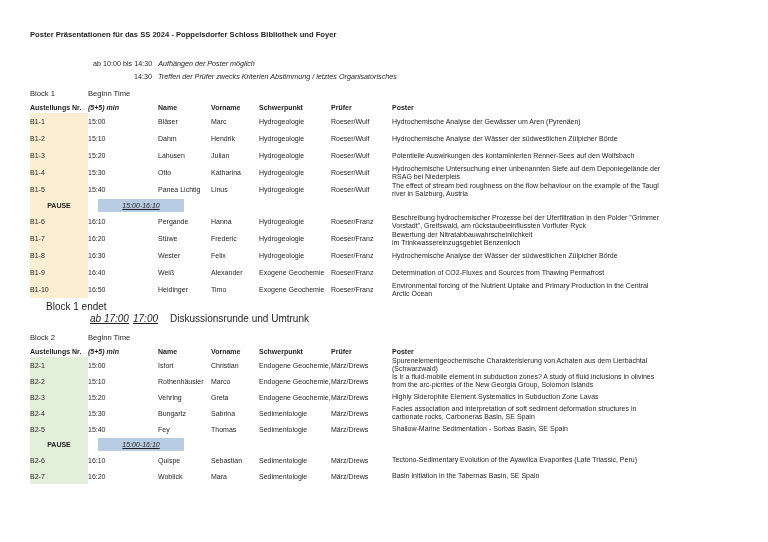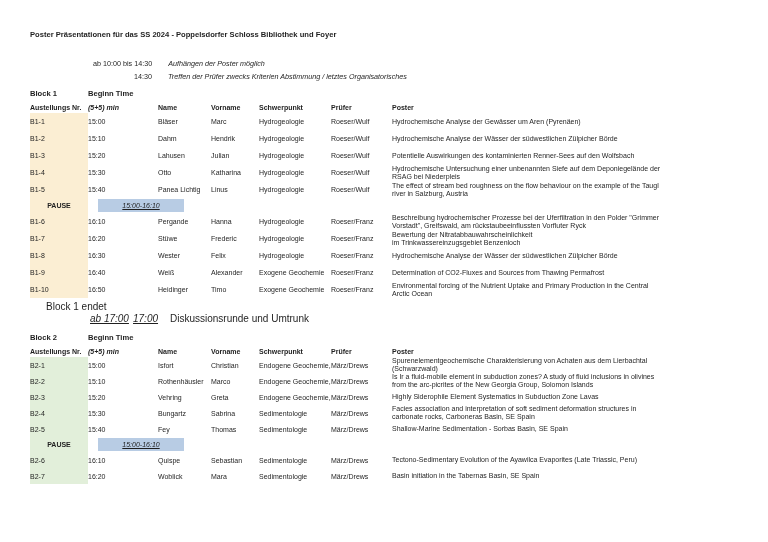--- a/index.html
+++ b/index.html
@@ -9,26 +9,26 @@
     font-family: "Liberation Sans", sans-serif;
     color: #1f1f1f;
     overflow: hidden;
   }
   .page { position: relative; padding: 28px 4px 0 30px; width: 654px; }
 
   .title { font-size: 7.6px; font-weight: bold; line-height: 13px; }
 
   .notes { margin-top: 16px; font-size: 7.2px; line-height: 13px; }
   .note-line { white-space: nowrap; }
-  .note-line .prefix { font-style: normal; margin-right: 16px; }
+  .note-line .prefix { font-style: normal; margin-right: 6px; }
   .note-line .ntext { font-style: italic; }
   .indent1 { padding-left: 63px; }
   .indent2 { padding-left: 104px; }
 
-  .block-label-row { display: flex; margin-top: 4px; font-size: 7.6px; font-weight: bold; line-height: 13px; }
+  .block-label-row { display: flex; margin-top: 4px; font-size: 7.6px; font-weight: normal; line-height: 13px; }
   .block-label-row .blabel { width: 58px; }
 
   table.sched { border-collapse: collapse; table-layout: fixed; width: 732px; font-size: 7px; }
   table.sched td, table.sched th { padding: 0; vertical-align: middle; font-weight: normal; text-align: left; }
   table.sched thead th { font-weight: bold; height: 13px; vertical-align: bottom; padding-bottom: 2px; white-space: nowrap; }
   th.h-time { font-style: italic; }
 
   .c-nr   { width: 58px; }
   .c-time { width: 70px; }
   .c-name { width: 53px; }

